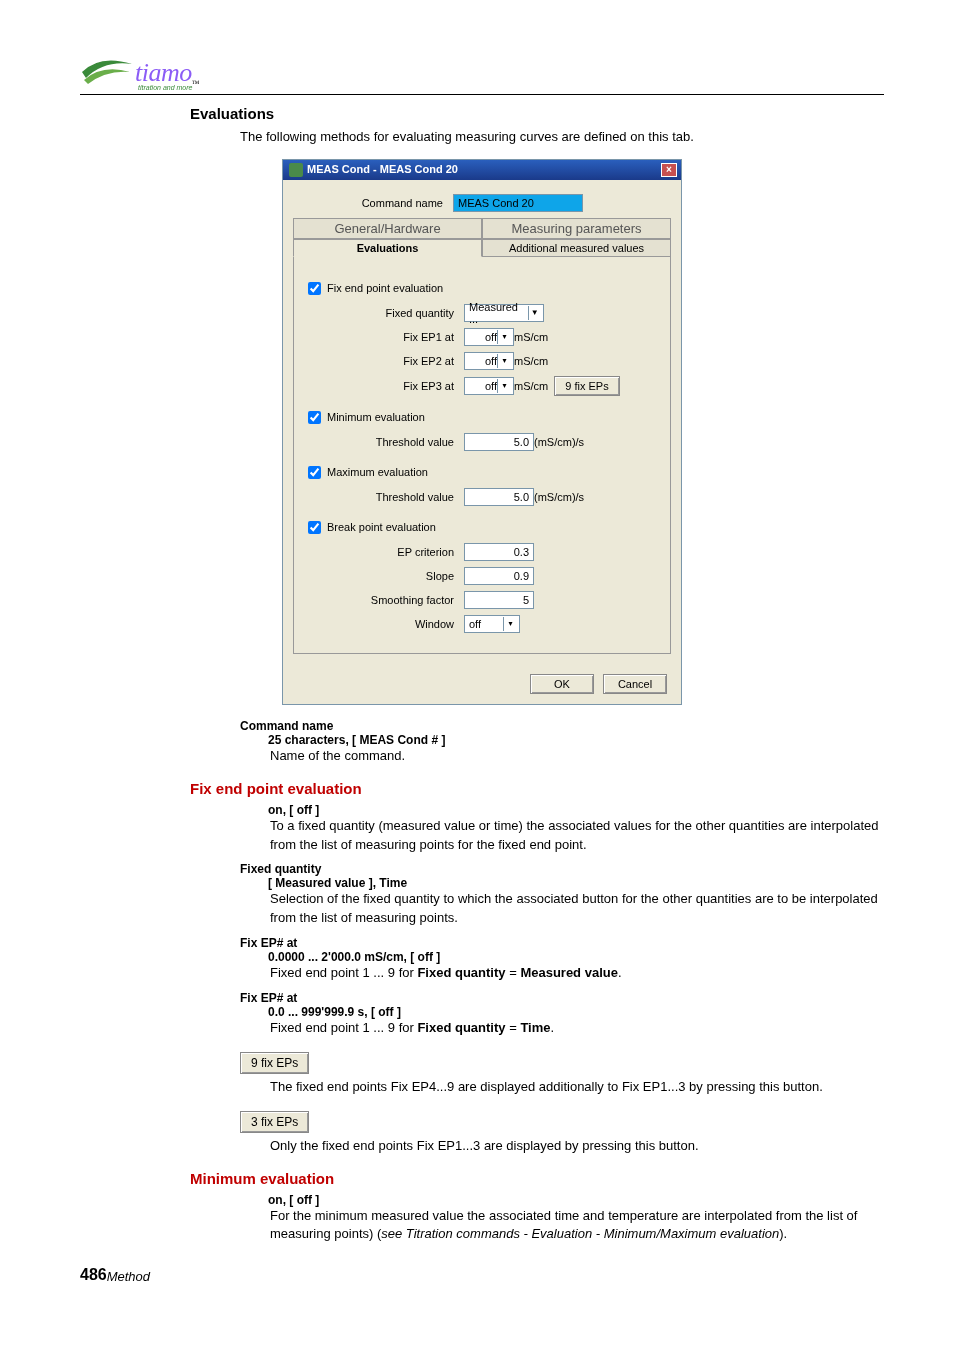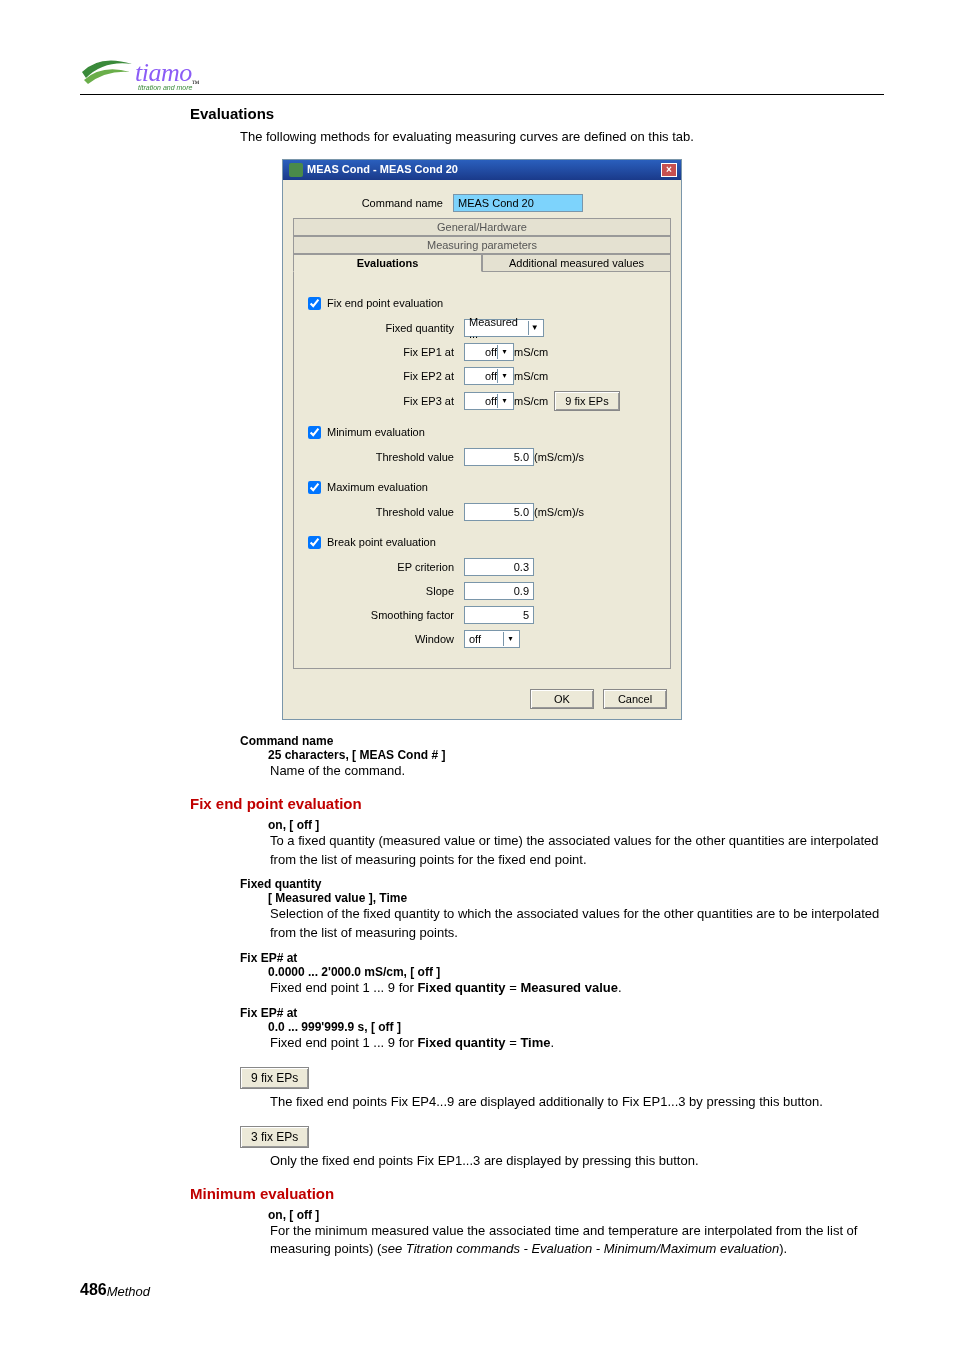--- a/index.html
+++ b/index.html
@@ -33,23 +33,23 @@
     background: linear-gradient(#2a5fbd, #1a3a8a);
     color: #fff; font-size: 11px; font-weight: bold;
     display: flex; justify-content: space-between; align-items: center;
     padding: 3px 4px 3px 6px;
   }
   .dlg-title .ico { width: 14px; height: 14px; background: #4a8a4a; display: inline-block; margin-right: 4px; vertical-align: middle; border-radius: 2px; }
   .dlg-close { width: 16px; height: 14px; background: #c75050; color: #fff; display: flex; align-items: center; justify-content: center; font-size: 10px; font-weight: bold; border:1px solid #fff; }
   .dlg-body { padding: 8px 10px 10px 10px; }
   .row { display: flex; align-items: center; margin: 6px 0; }
   .lbl { width: 160px; text-align: right; padding-right: 10px; font-size: 11px; }
-  .val-in { width: 130px; height: 18px; border: 1px solid #7a96aa; background: #7dd3fc; font-size: 11px; padding: 0 4px; }
+  .val-in { width: 130px; height: 18px; border: 1px solid #7a96aa; background: #0ea5e9; font-size: 11px; padding: 0 4px; }
   .tab-area { margin-top: 6px; }
-  .tabrow { display: flex; font-size: 11px; flex-direction: column; }
+  .tabrow { display: flex; font-size: 13px; }
   .tabrow .tab {
     flex: 1; text-align: center; padding: 2px 0;
     border: 1px solid #999; border-bottom: none;
     background: #ece9d8;
     position: relative; top: 1px;
   }
   .tabrow .tab.dim { color: #555; border-bottom: 1px solid #999; background:#e4e1d1; top:0;}
   .tabrow2 { display: flex; }
   .tabrow2 .tab { flex: 1; text-align: center; padding: 2px 0; border: 1px solid #999; }
   .tabrow2 .tab.active { font-weight: bold; border-bottom-color: #ece9d8; background:#ece9d8; }
@@ -229,21 +229,21 @@
   <div class="d-text">Name of the command.</div>
 </div>
 
 <div class="red-h">Fix end point evaluation</div>
 <div class="def-block">
   <div class="d-sub">on, [ off ]</div>
   <div class="d-text">To a fixed quantity (measured value or time) the associated values for the other quantities are interpolated from the list of measuring points for the fixed end point.</div>
 
   <div class="d-term">Fixed quantity</div>
   <div class="d-sub">[ Measured value ], Time</div>
-  <div class="d-text">Selection of the fixed quantity to which the associated values for the other quantities are to be interpolated from the list of measuring points.</div>
+  <div class="d-text">Selection of the fixed quantity to which the associated button for the other quantities are to be interpolated from the list of measuring points.</div>
 
   <div class="d-term">Fix EP# at</div>
   <div class="d-sub">0.0000 ... 2'000.0 mS/cm, [ off ]</div>
   <div class="d-text">
     <span>Fixed end point 1 ... 9 for </span><b>Fixed quantity</b><span> = </span><b>Measured value</b><span>.</span>
   </div>
 
   <div class="d-term">Fix EP# at</div>
   <div class="d-sub">0.0 ... 999'999.9 s, [ off ]</div>
   <div class="d-text">

